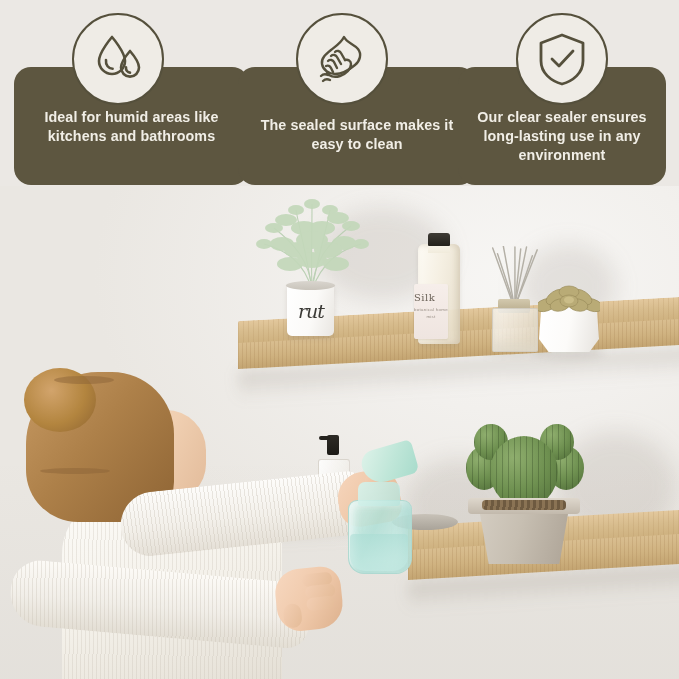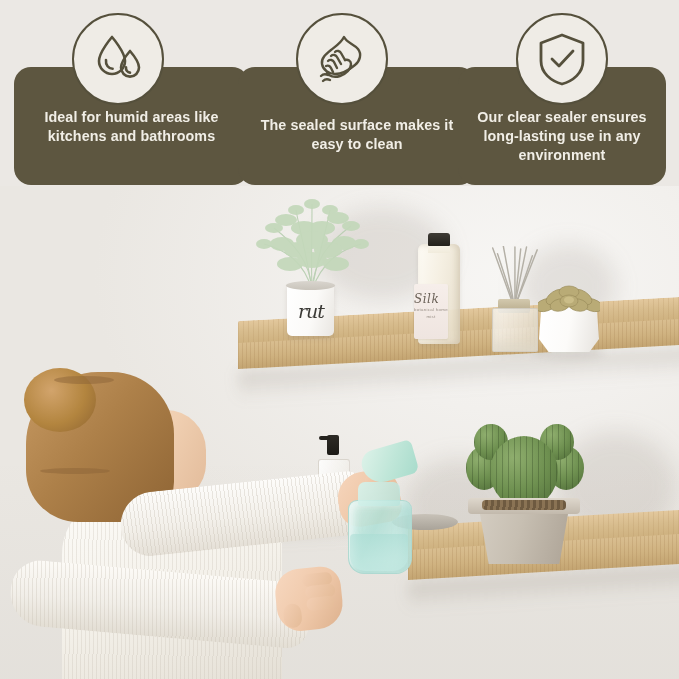--- a/index.html
+++ b/index.html
@@ -143,21 +143,21 @@
     position:absolute;left:10px;top:0px;width:22px;height:9px;
     background:linear-gradient(to bottom,rgba(250,247,238,.9),rgba(240,234,218,.85));
   }
   #bottle .label{
     position:absolute;left:-4px;top:40px;width:34px;height:55px;border-radius:2px;
     background:linear-gradient(to bottom,#f6eeea,#efe5e0);
     box-shadow:0 1px 2px rgba(150,140,125,.2);
   }
   #bottle .label .lt{
     position:absolute;left:0;right:16px;top:8px;text-align:center;
-    font-family:"DejaVu Serif", serif;font-size:12px;color:#6b6258;letter-spacing:.5px;font-style:italic;
+    font-family:"DejaVu Serif", serif;font-size:10px;color:#6b6258;letter-spacing:.5px;
   }
   #bottle .label .ls{
     position:absolute;left:0;right:0;top:23px;text-align:center;
     font-size:4.4px;color:#9a9087;letter-spacing:.3px;line-height:1.5;
   }
 
   
   #diffuser{position:absolute;left:470px;top:60px;width:86px;height:105px;z-index:16;}
   #diffuser .jar{
     position:absolute;left:22px;top:62px;width:44px;height:42px;border-radius:2px;

